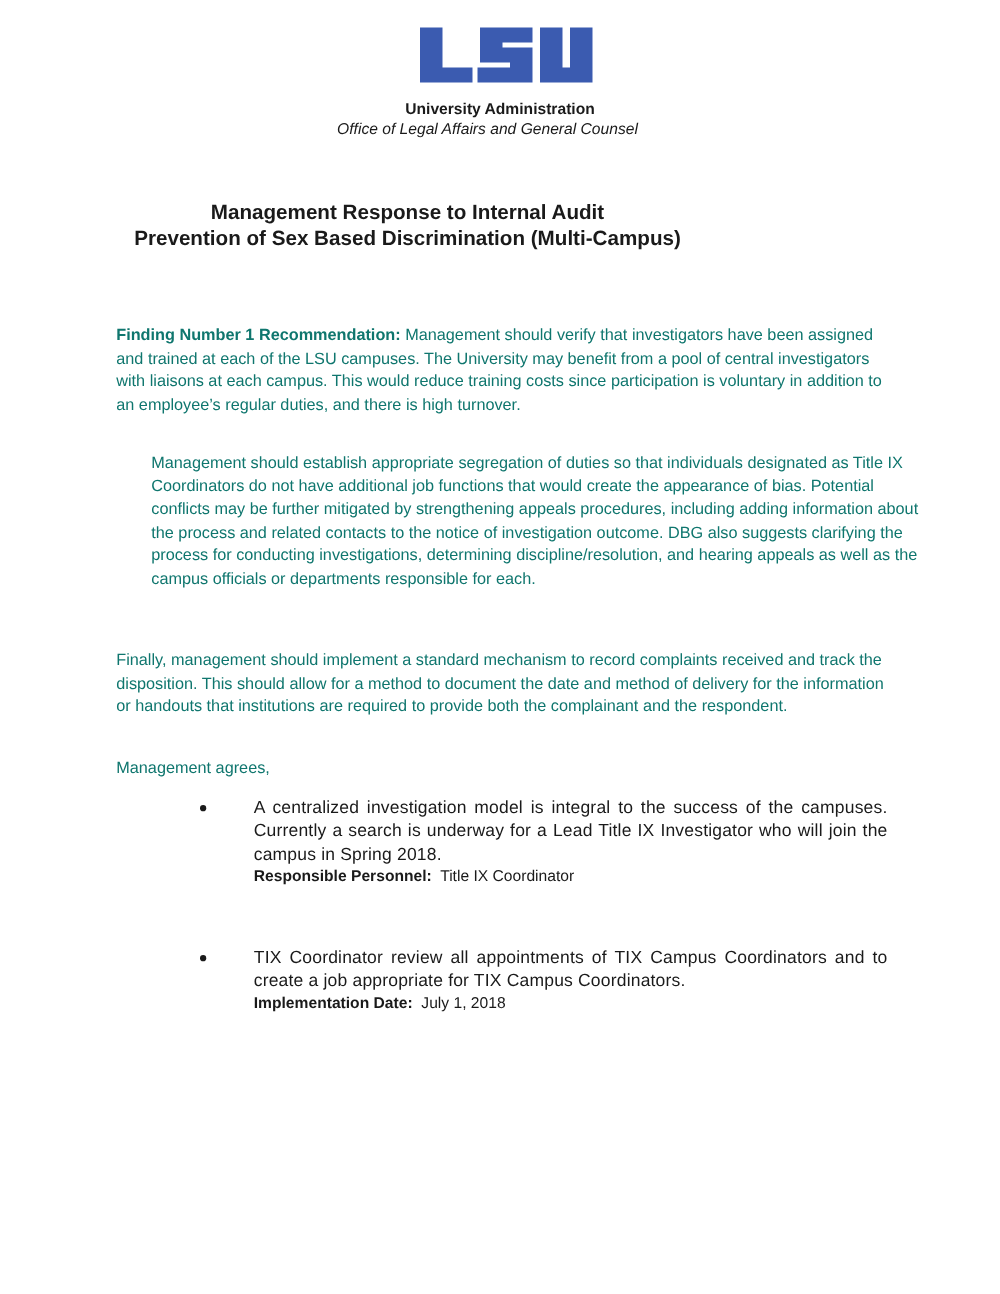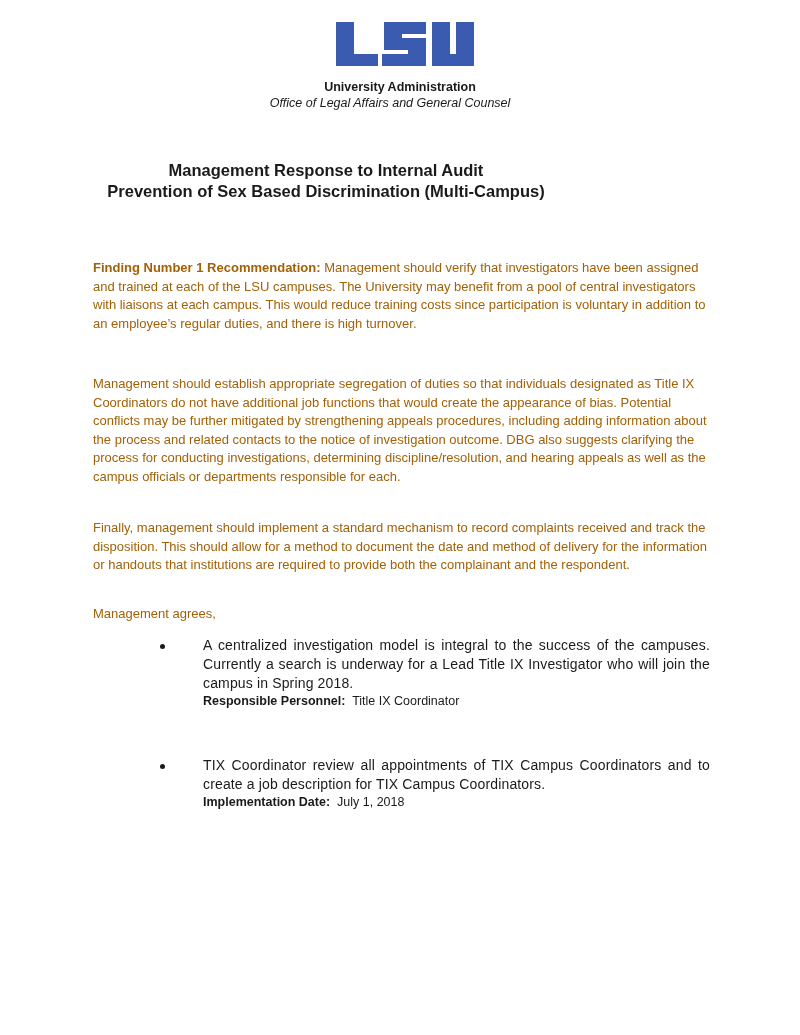--- a/index.html
+++ b/index.html
@@ -70,25 +70,25 @@
     .title div { white-space: nowrap; }
 
     
     .para {
       position: absolute;
       left: 93px;
       width: 620px;
       font-family: "Liberation Sans", sans-serif;
       font-size: 13px;
       line-height: 18.6px;
-      color: #a16207;
+      color: #0f766e;
     }
     .para .lbl { font-weight: bold; }
     .p1 { top: 259px; }
-    .p2 { top: 375px; }
+    .p2 { top: 361px; margin-left: 28px; }
     .p3 { top: 519px; }
     .p4 { top: 605px; }
 
     
     .bullet-item {
       position: absolute;
       left: 160px;
       width: 550px;
       font-family: "Liberation Sans", sans-serif;
       color: #1a1a1a;
@@ -179,21 +179,21 @@
       <div class="bullet-meta">
         <span class="lbl">Responsible Personnel:</span>&nbsp;
         <span>Title IX Coordinator</span>
       </div>
     </div>
   </div>
 
   <div class="bullet-item b2">
     <span class="bullet-dot"></span>
     <div class="bullet-body">
-      <div class="bullet-text">TIX Coordinator review all appointments of TIX Campus Coordinators and to create a job description for TIX Campus Coordinators.</div>
+      <div class="bullet-text">TIX Coordinator review all appointments of TIX Campus Coordinators and to create a job appropriate for TIX Campus Coordinators.</div>
       <div class="bullet-meta">
         <span class="lbl">Implementation Date:</span>&nbsp;
         <span>July 1, 2018</span>
       </div>
     </div>
   </div>
 
 
 </div>
 

